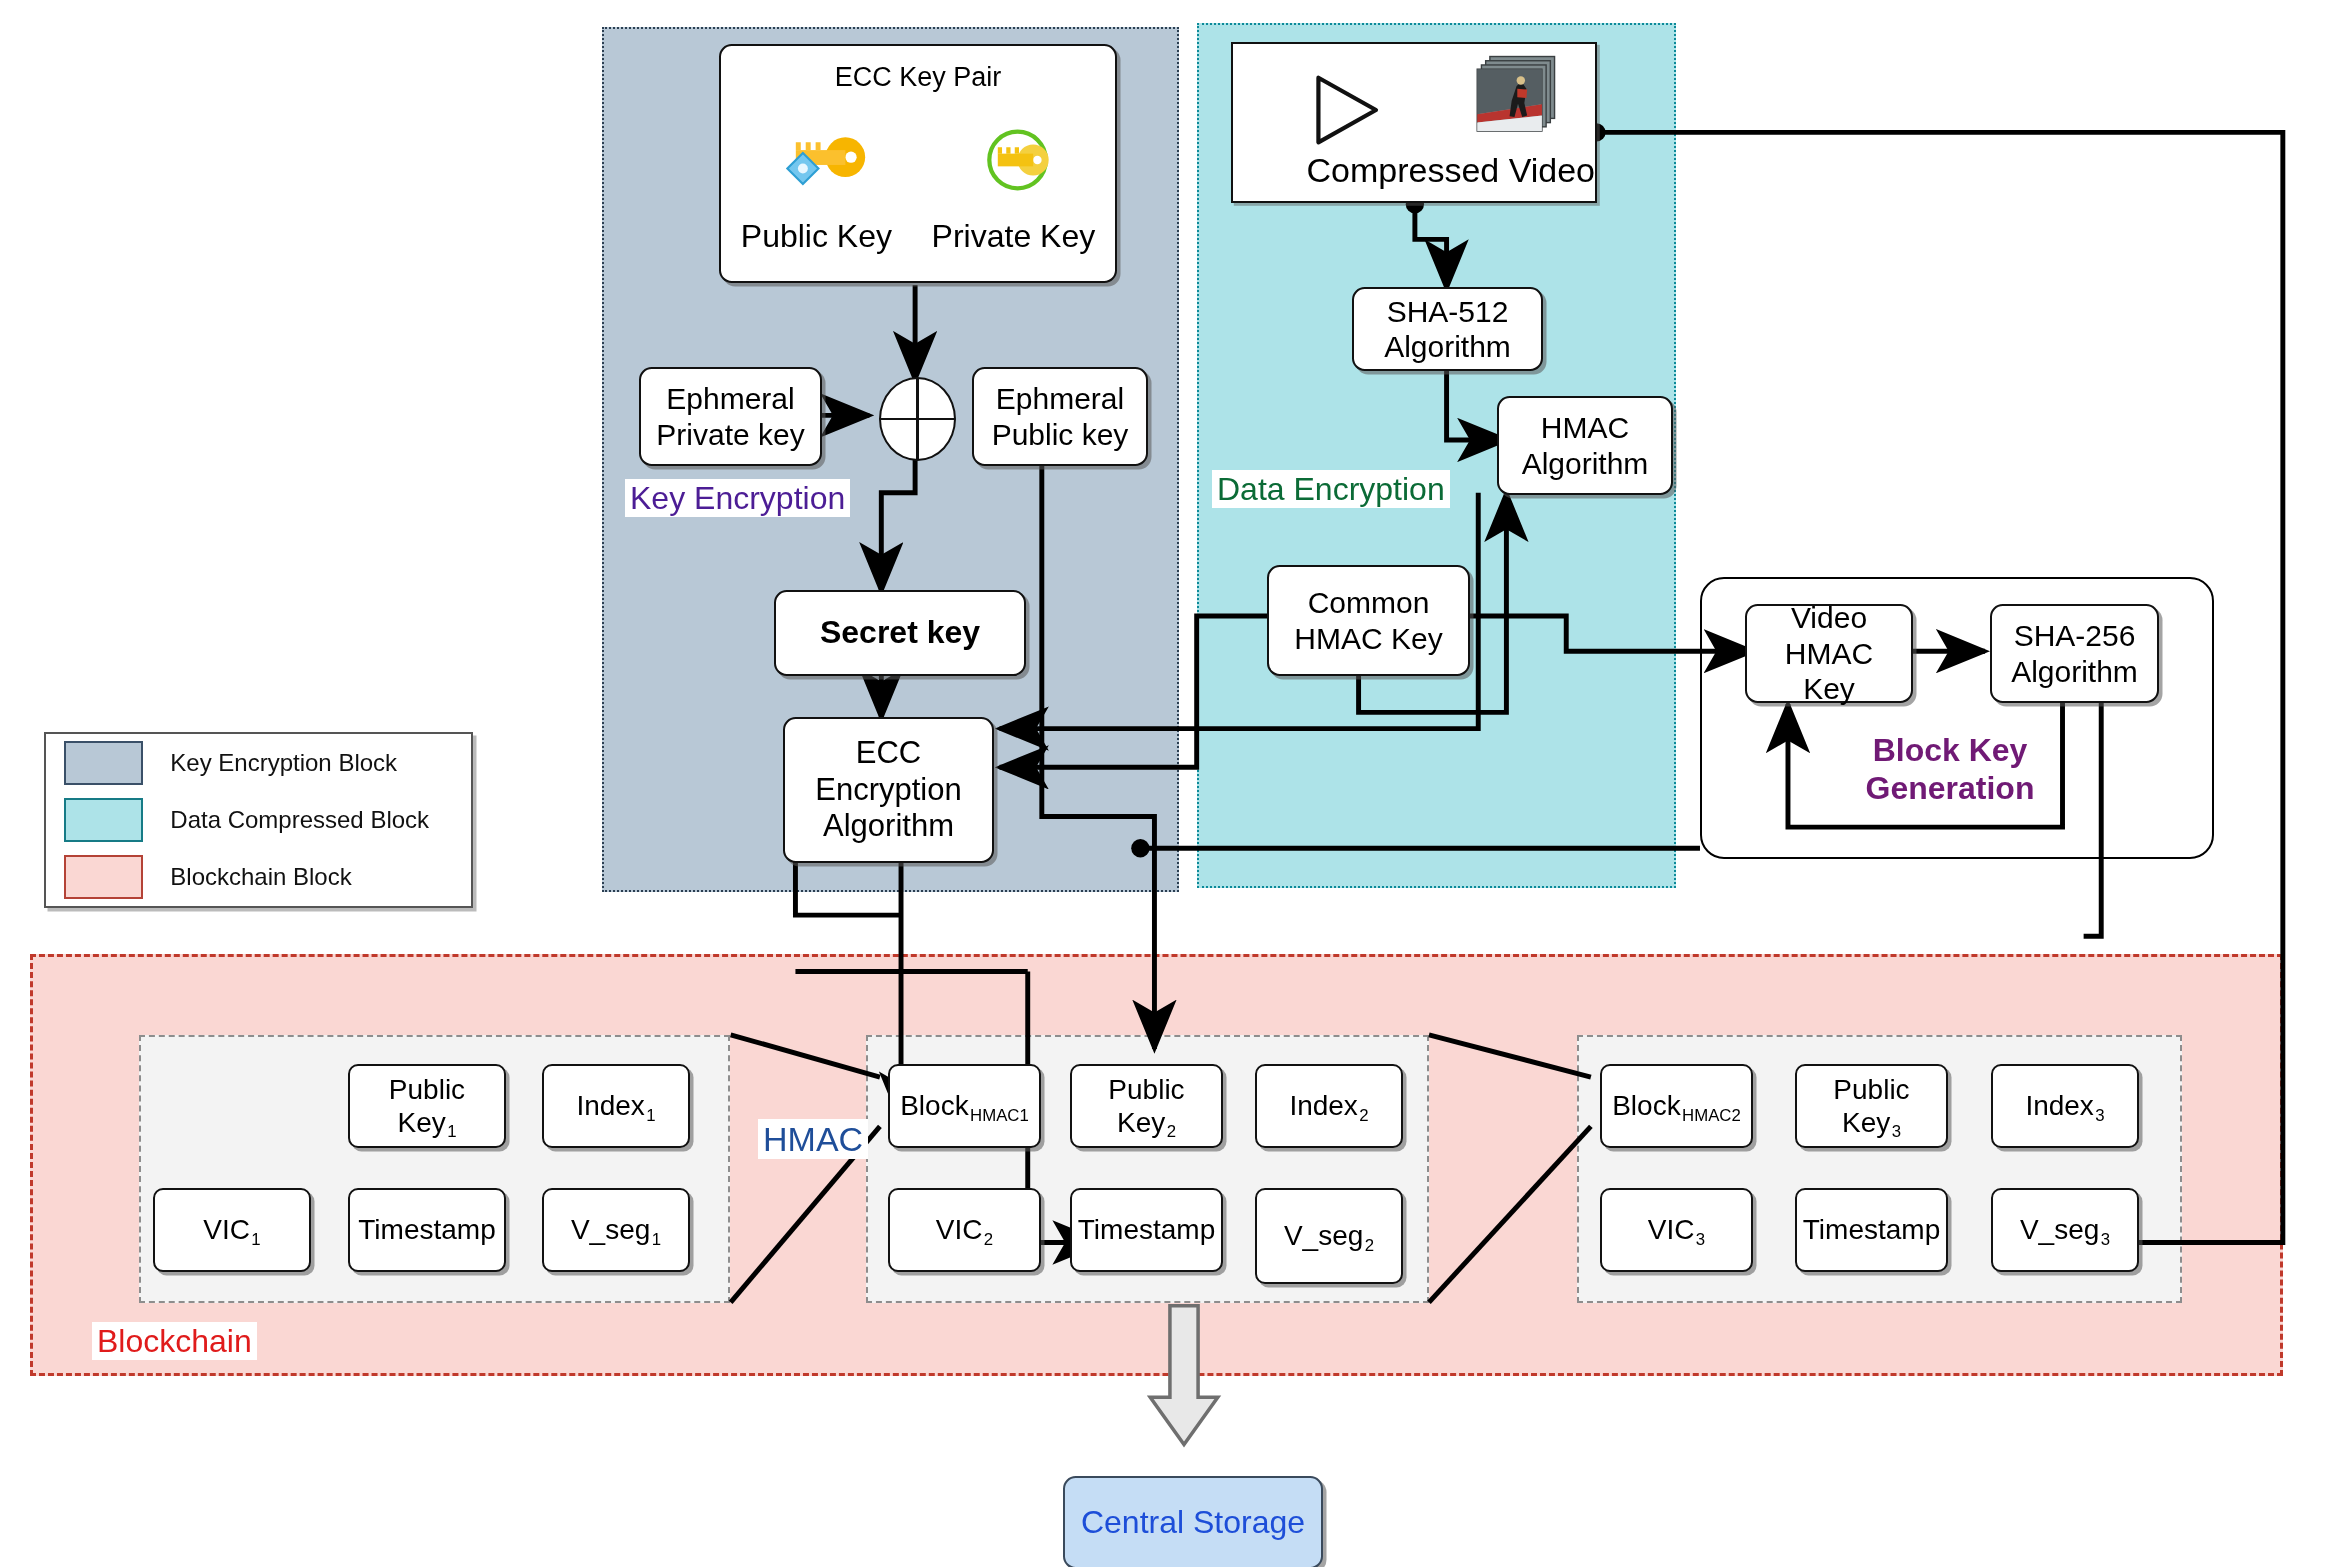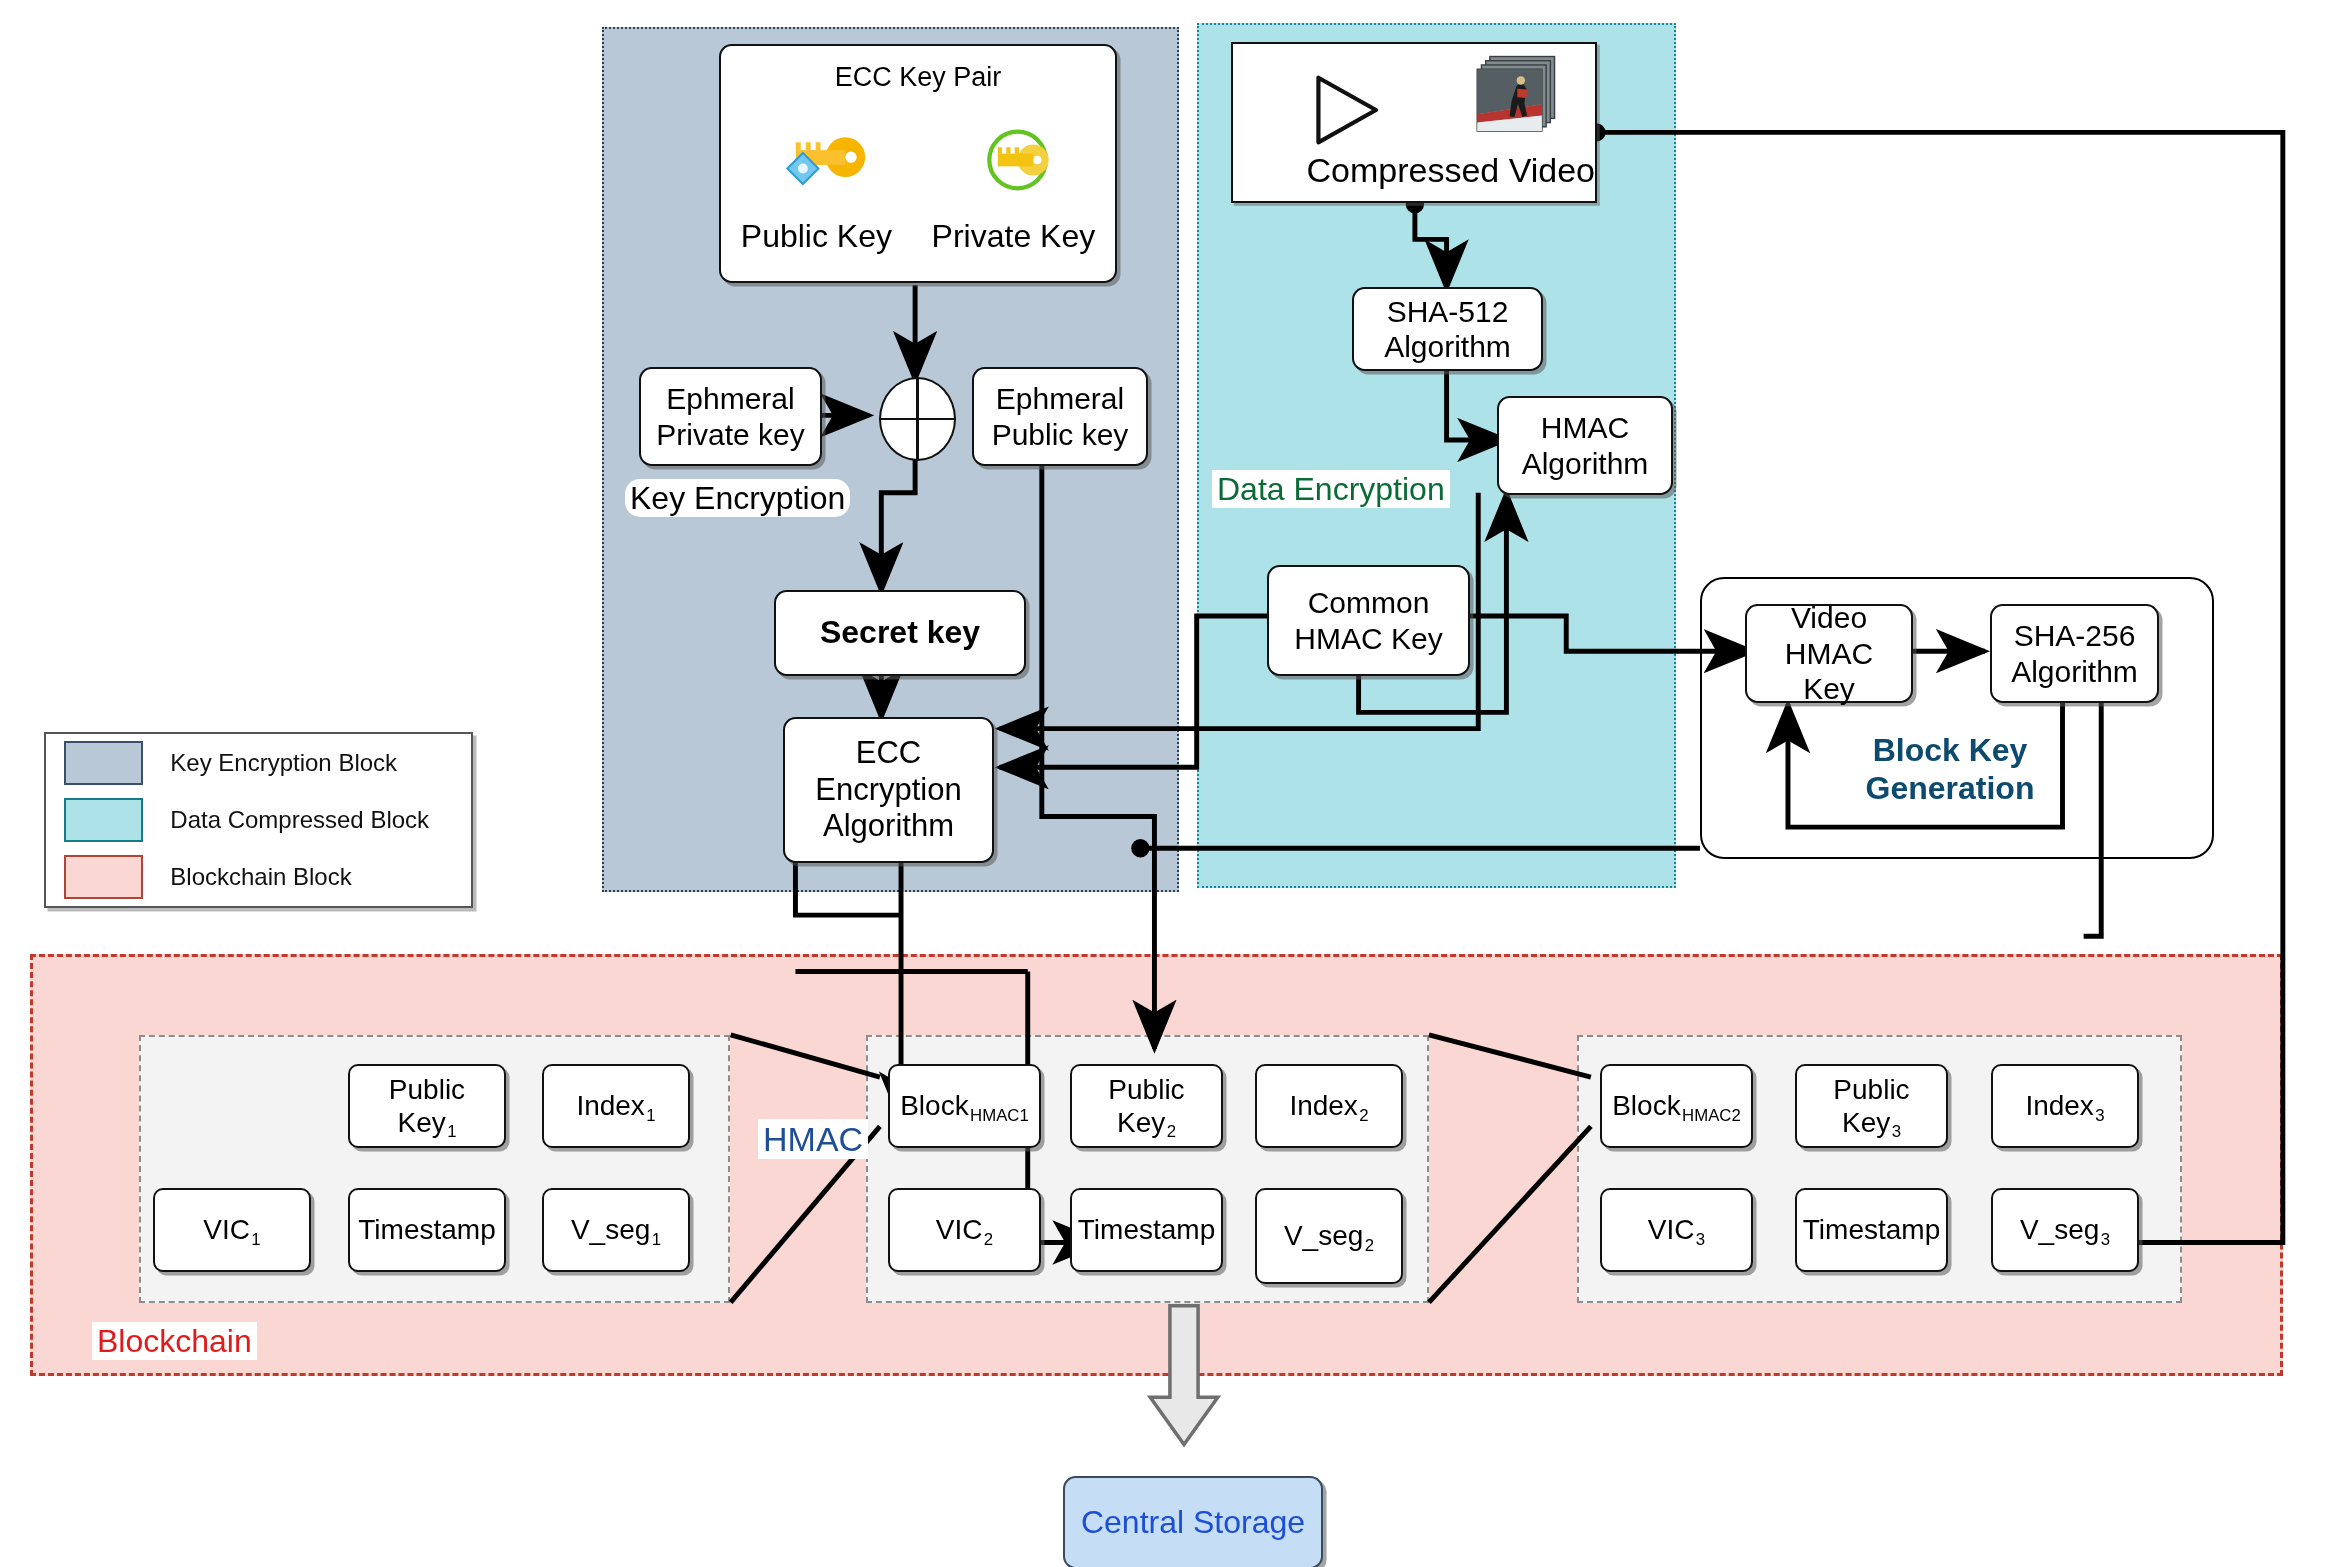--- a/index.html
+++ b/index.html
@@ -20,26 +20,26 @@
   .node{position:absolute;box-sizing:border-box;background:#fff;border:2.8px solid #111;
         border-radius:12.7px;display:flex;align-items:center;justify-content:center;
         text-align:center;color:#000;line-height:1.18;
         box-shadow:3.5px 3.5px 0 rgba(90,90,90,.55);padding:2.8px 5.6px;}
   .node.sq{border-radius:10px;}
   .node.flat{border-radius:0;box-shadow:2.8px 2.8px 0 rgba(90,90,90,.45);}
   .f40{font-size:28px;} .f42{font-size:30px;} .f44{font-size:31px;} .f46{font-size:32px;}
 
   
   .caption{position:absolute;background:#fff;padding:0.7px 5px;font-size:32px;white-space:nowrap;}
-  .caption.blue{color:#000000;border-radius:15px;}
+  .caption.blue{color:#4c1d95;}
   .caption.green{color:#0b6b36;}
   .caption.red{color:#e01b1b;}
   .caption.navy{color:#1f4e99;font-size:34px;}
   .bold-label{position:absolute;font-weight:bold;font-size:32px;line-height:1.18;
-              text-align:center;color:#0c4a6e;}
+              text-align:center;color:#701a75;}
 
   
   #legend{position:absolute;background:#fff;border:2.1px solid #555;
           box-shadow:3.5px 3.5px 0 rgba(120,120,120,.5);box-sizing:border-box;}
   .leg-row{display:flex;align-items:center;height:33.33%;padding-left:18.3px;}
   .swatch{width:79px;height:44px;border:2.1px solid #000;box-sizing:border-box;margin-right:27px;}
   .leg-txt{font-size:24px;color:#111;}
 
   
   .kp-title{position:absolute;left:0;right:0;top:15.5px;text-align:center;font-size:27px;}

